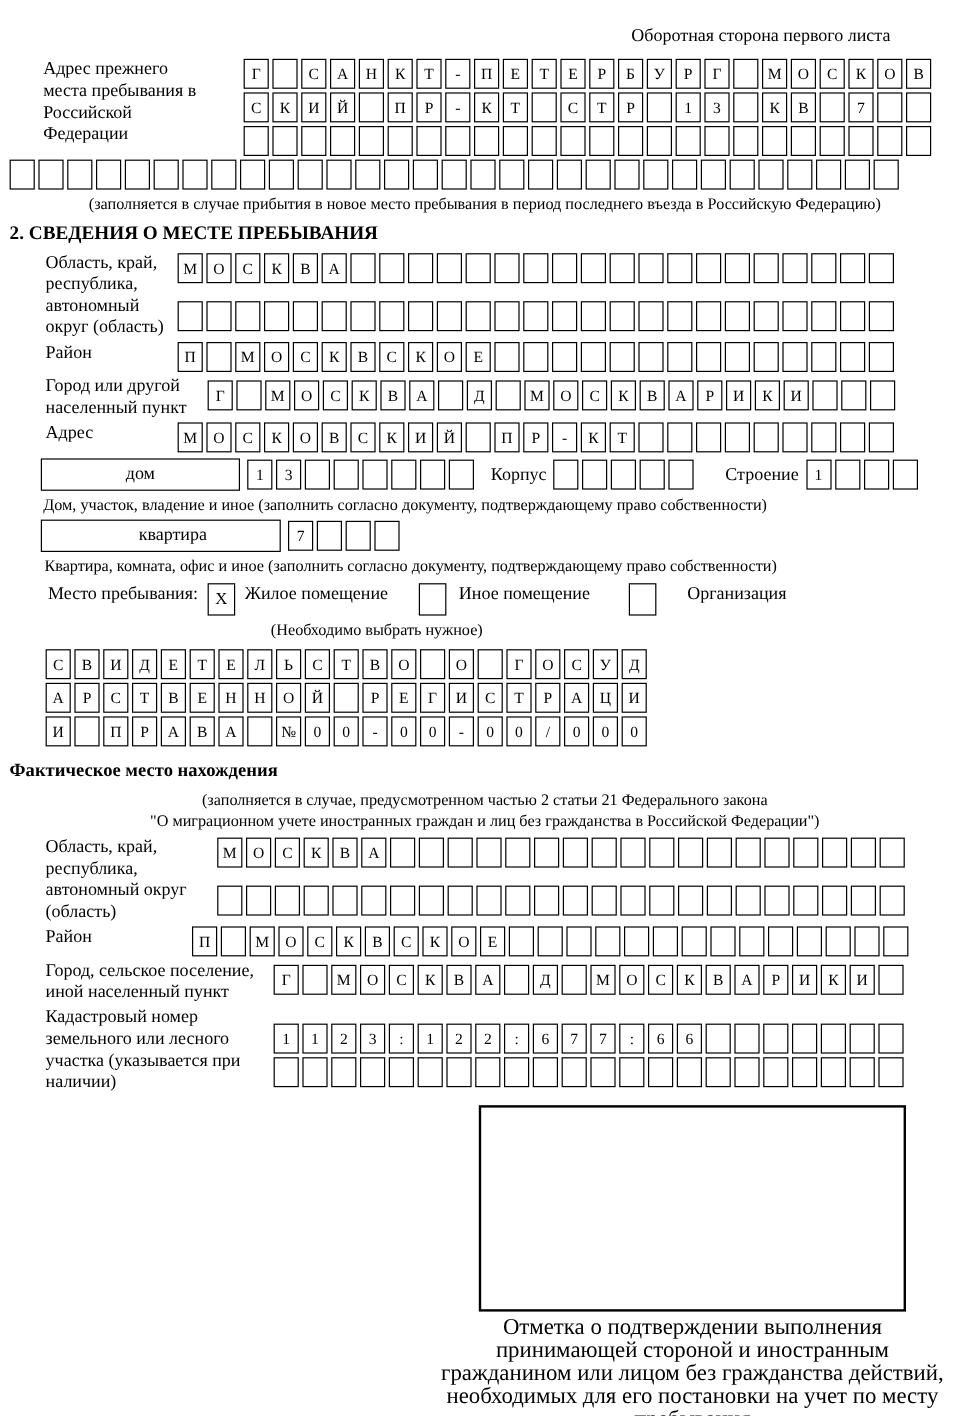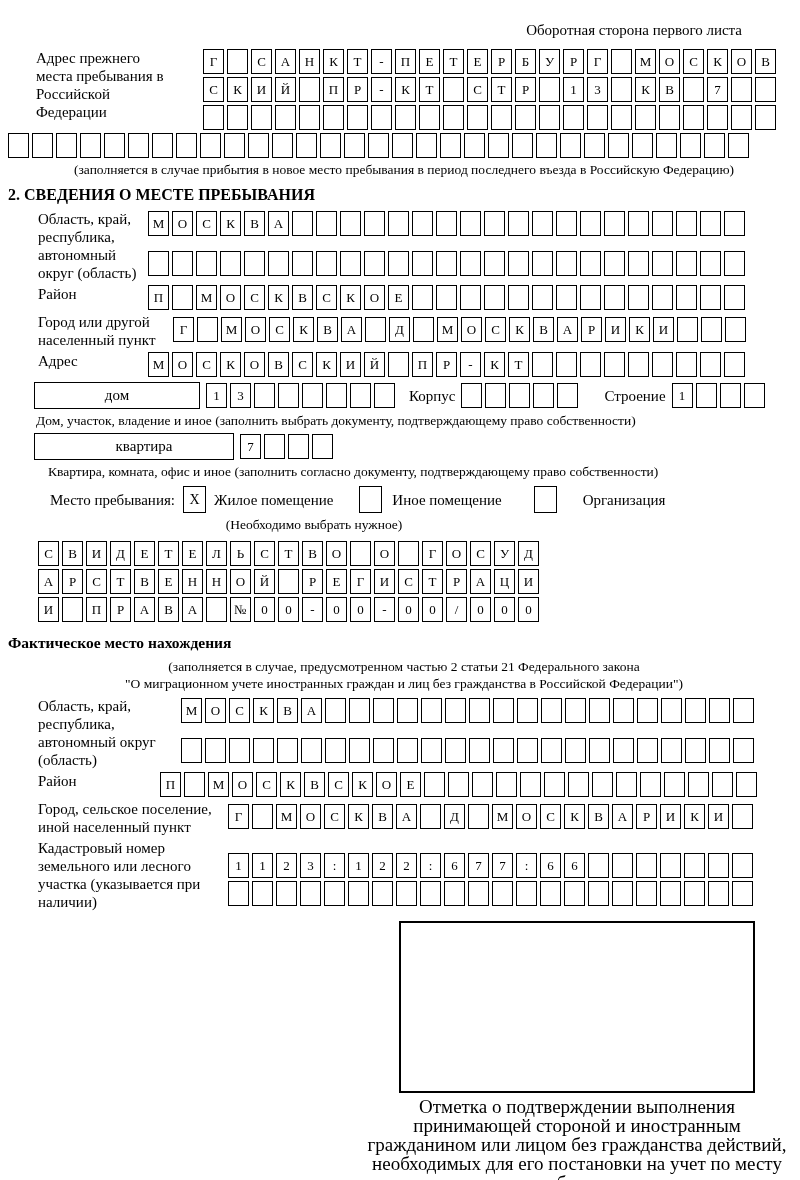--- a/index.html
+++ b/index.html
@@ -328,34 +328,34 @@
         <span class="cell"></span>
       </div>
     <div class="flabel" style="margin:0 6px 0 26px;">Строение</div>
     <div class="cells">
         <span class="cell">1</span>
         <span class="cell"></span>
         <span class="cell"></span>
         <span class="cell"></span>
       </div>
   </div>
-  <div class="caption" style="margin:2px 0 4px 28px;">Дом, участок, владение и иное (заполнить выбрать документу, подтверждающему право собственности)</div>
+  <div class="caption" style="margin:2px 0 4px 28px;">Дом, участок, владение и иное (заполнить согласно документу, подтверждающему право собственности)</div>
 
   <div class="frow" style="margin-left:26px;align-items:center;">
     <div class="widebox" style="width:200px;padding-left:20px;">квартира</div>
     <div class="cells" style="margin-left:6px;">
         <span class="cell">7</span>
         <span class="cell"></span>
         <span class="cell"></span>
         <span class="cell"></span>
       </div>
   </div>
-  <div class="caption" style="margin:3px 0 6px 40px;">Квартира, комната, офис и иное (заполнить согласно документу, подтверждающему право собственности)</div>
-
-  <div class="frow" style="margin-left:42px;align-items:center;">
+  <div class="caption" style="margin:3px 0 6px 29px;">Квартира, комната, офис и иное (заполнить согласно документу, подтверждающему право собственности)</div>
+
+  <div class="frow" style="margin-left:32px;align-items:flex-start;">
     <div class="flabel">Место пребывания:</div>
     <div class="checkbox" style="margin-left:8px;">X</div>
     <div class="flabel" style="margin-left:8px;">Жилое помещение</div>
     <div class="checkbox" style="margin-left:26px;"></div>
     <div class="flabel" style="margin-left:10px;">Иное помещение</div>
     <div class="checkbox" style="margin-left:32px;"></div>
     <div class="flabel" style="margin-left:26px;">Организация</div>
   </div>
   <div class="caption center" style="margin:2px 180px 6px 0;">(Необходимо выбрать нужное)</div>
 

